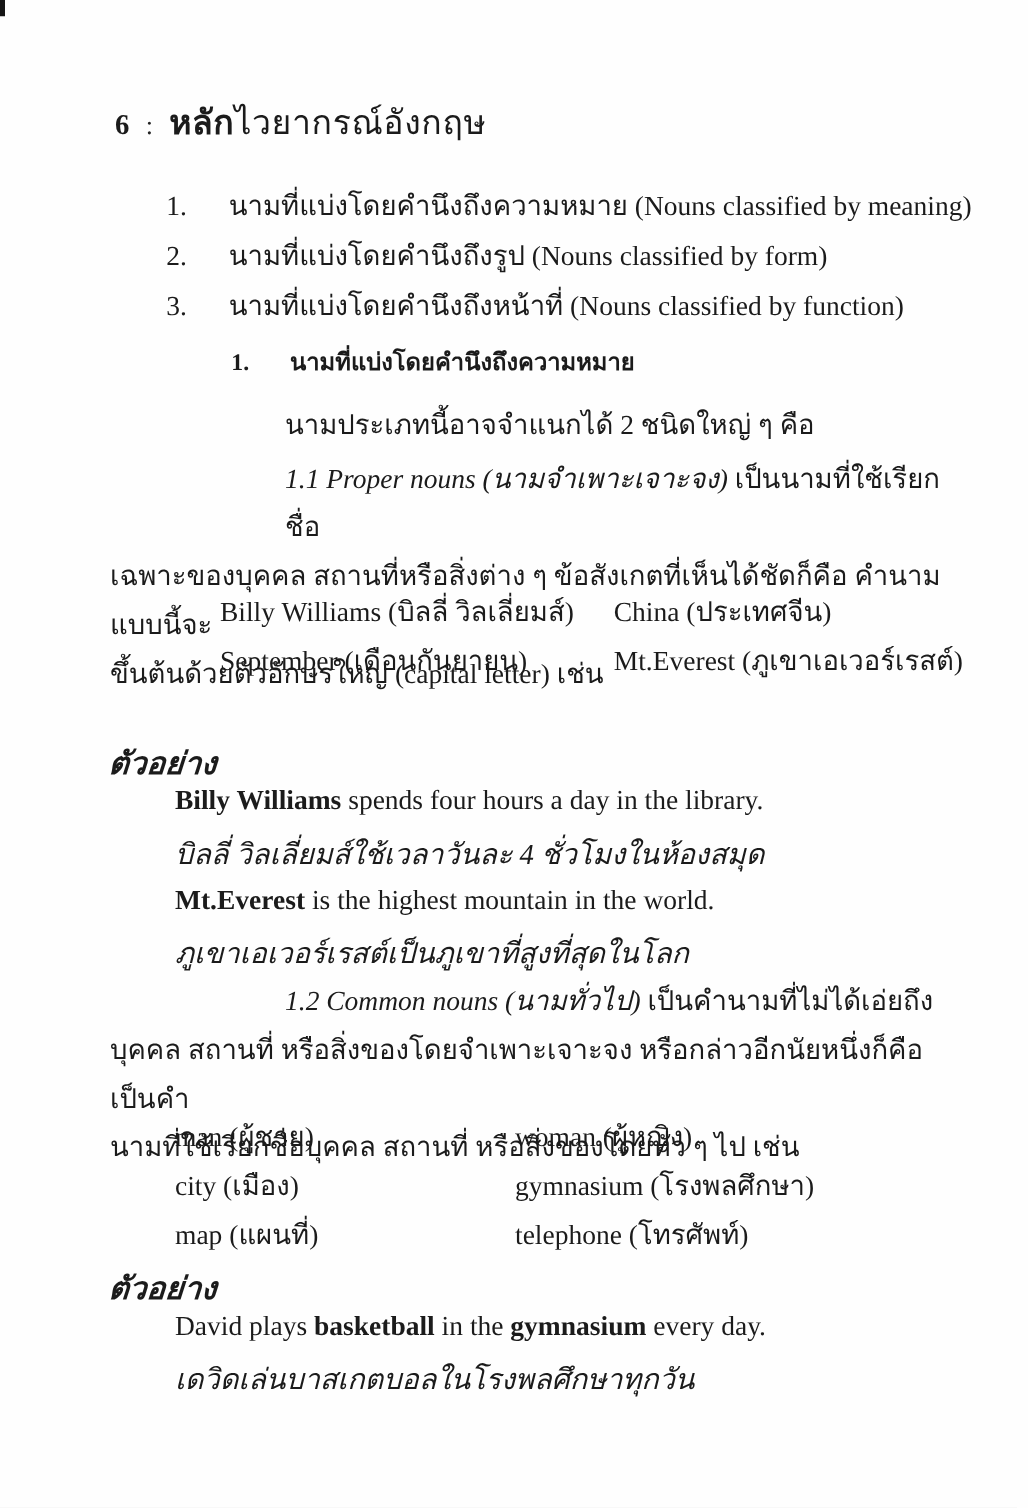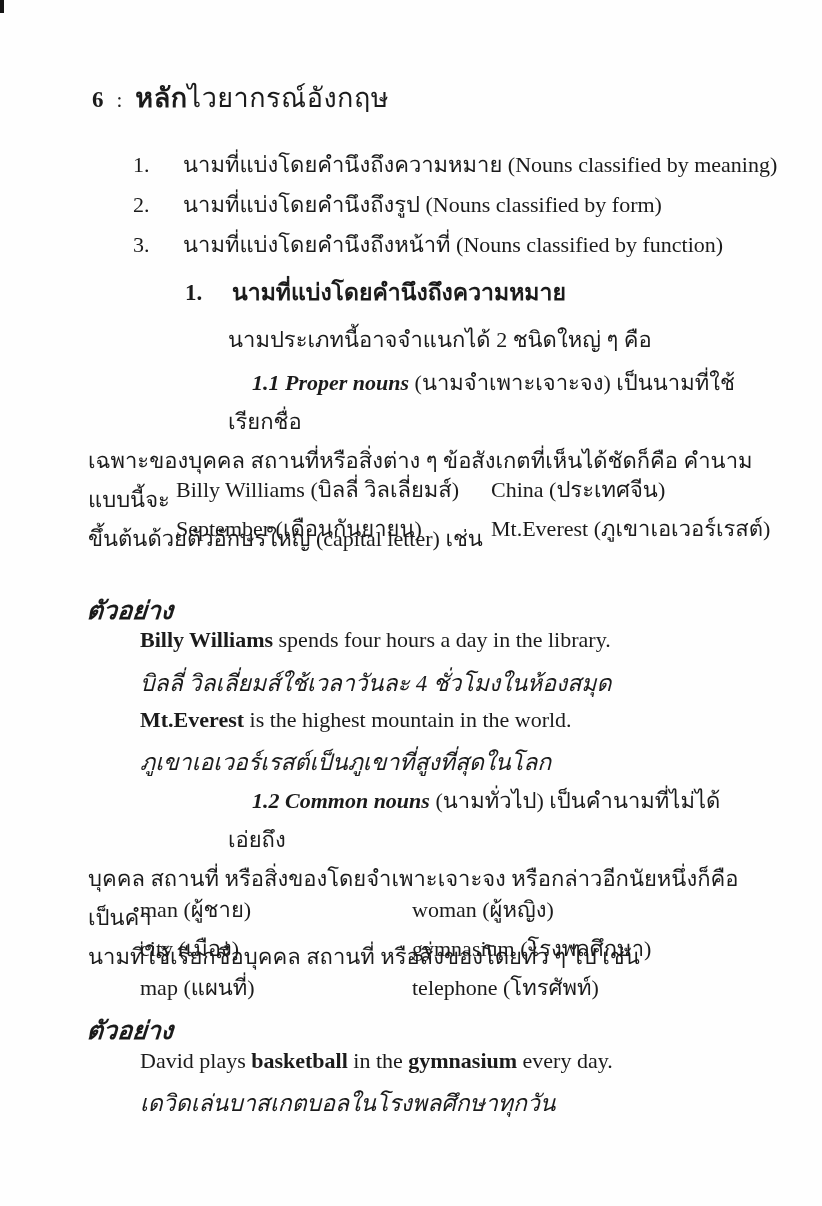--- a/index.html
+++ b/index.html
@@ -30,32 +30,32 @@
   .page-num { font-weight: 700; font-size: 23px; }
   .header-sep { margin: 0 13px; font-size: 21px; color: #222; }
   .book-title { font-family: "Liberation Sans", "DejaVu Sans", sans-serif; font-size: 27px; letter-spacing: 0.5px; }
   .book-title .bold { font-weight: 700; }
 
   
   .class-list { top: 145px; left: 133px; line-height: 40px; }
   .class-list .num { display: inline-block; width: 50px; }
 
   
-  .section-heading { top: 274px; left: 185px; font-weight: 700; font-size: 23px; white-space: nowrap; }
+  .section-heading { top: 274px; left: 185px; font-weight: 700; font-size: 19px; white-space: nowrap; }
   .section-heading .num { display: inline-block; width: 47px; }
 
   .section-lead { top: 322px; left: 228px; white-space: nowrap; }
 
   
   .para { left: 88px; width: 665px; line-height: 39px; }
   .para-1-1 { top: 363px; }
   .para-1-2 { top: 781px; }
   .para .indent { margin-left: 140px; }
-  .sub-label { font-weight: 700; font-style: italic; margin-left: 24px; }
-  .thai-italic { }
+  .sub-label { font-weight: 400; font-style: italic; }
+  .thai-italic { font-style: italic; }
 
   
   .word-list { left: 140px; line-height: 39px; }
   .word-list-proper { top: 470px; margin-left: 36px; }
   .word-list-common { top: 890px; }
   .word-list-proper .col1 { display: inline-block; width: 315px; }
   .word-list-common .col1 { display: inline-block; width: 272px; }
 
   
   .example-label {

